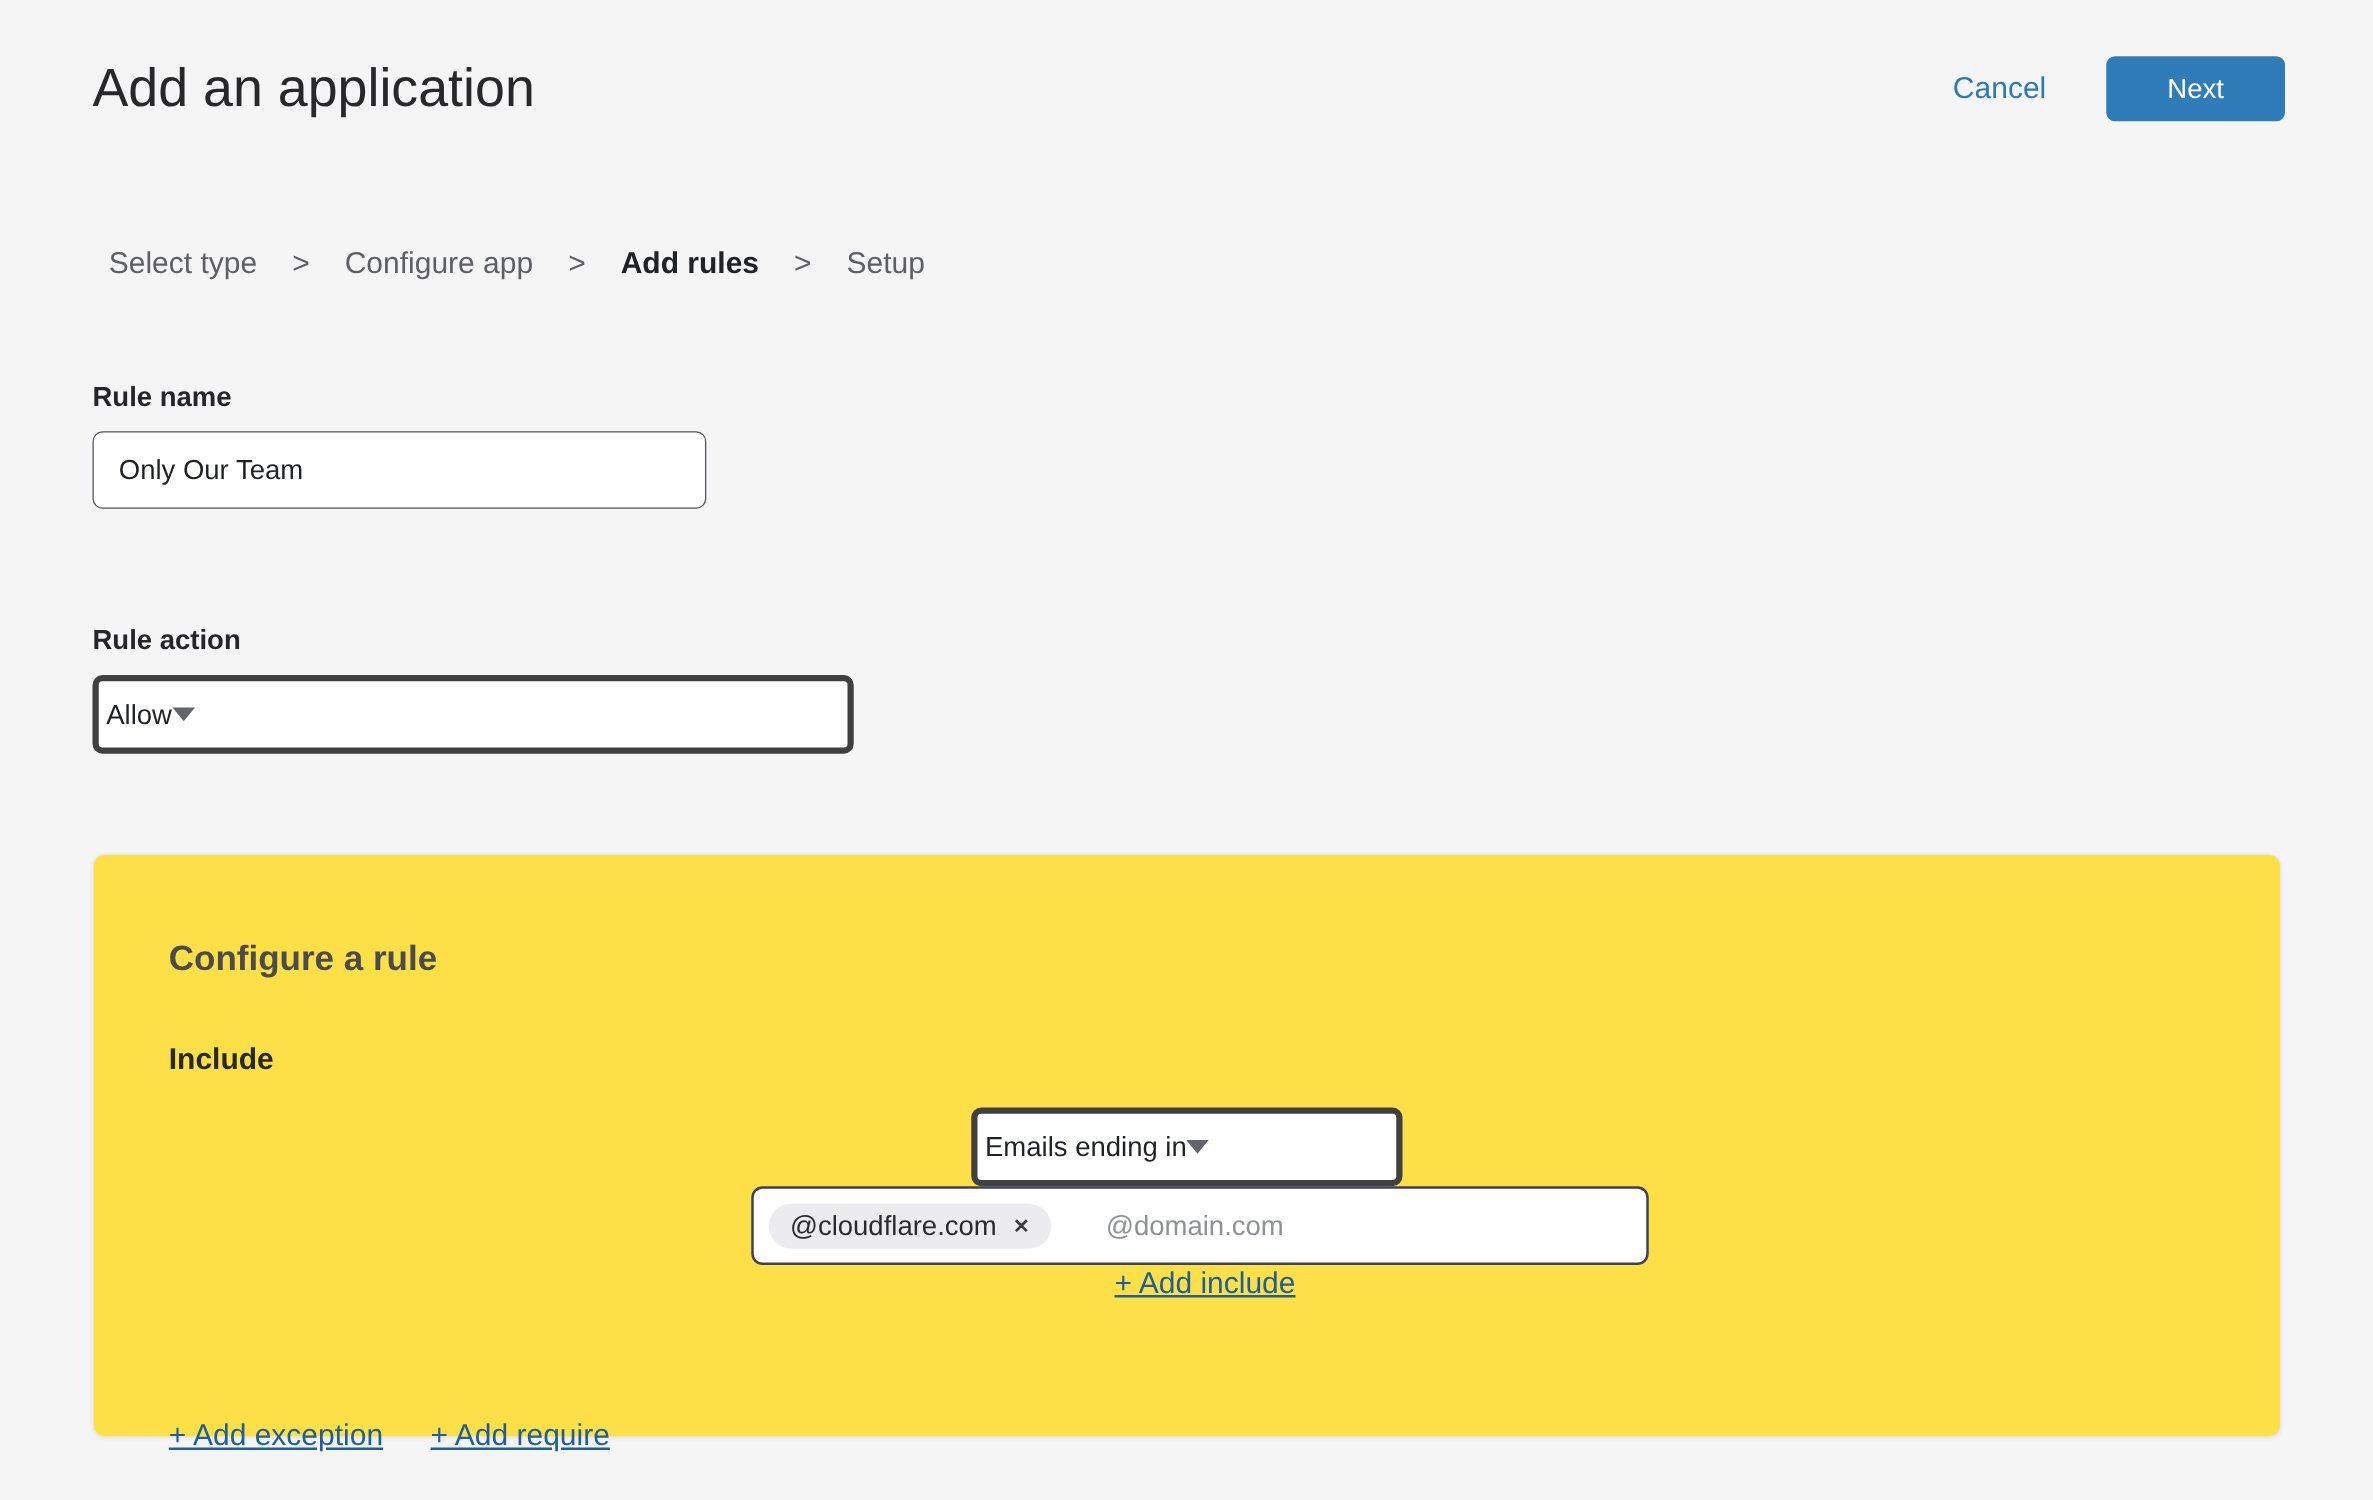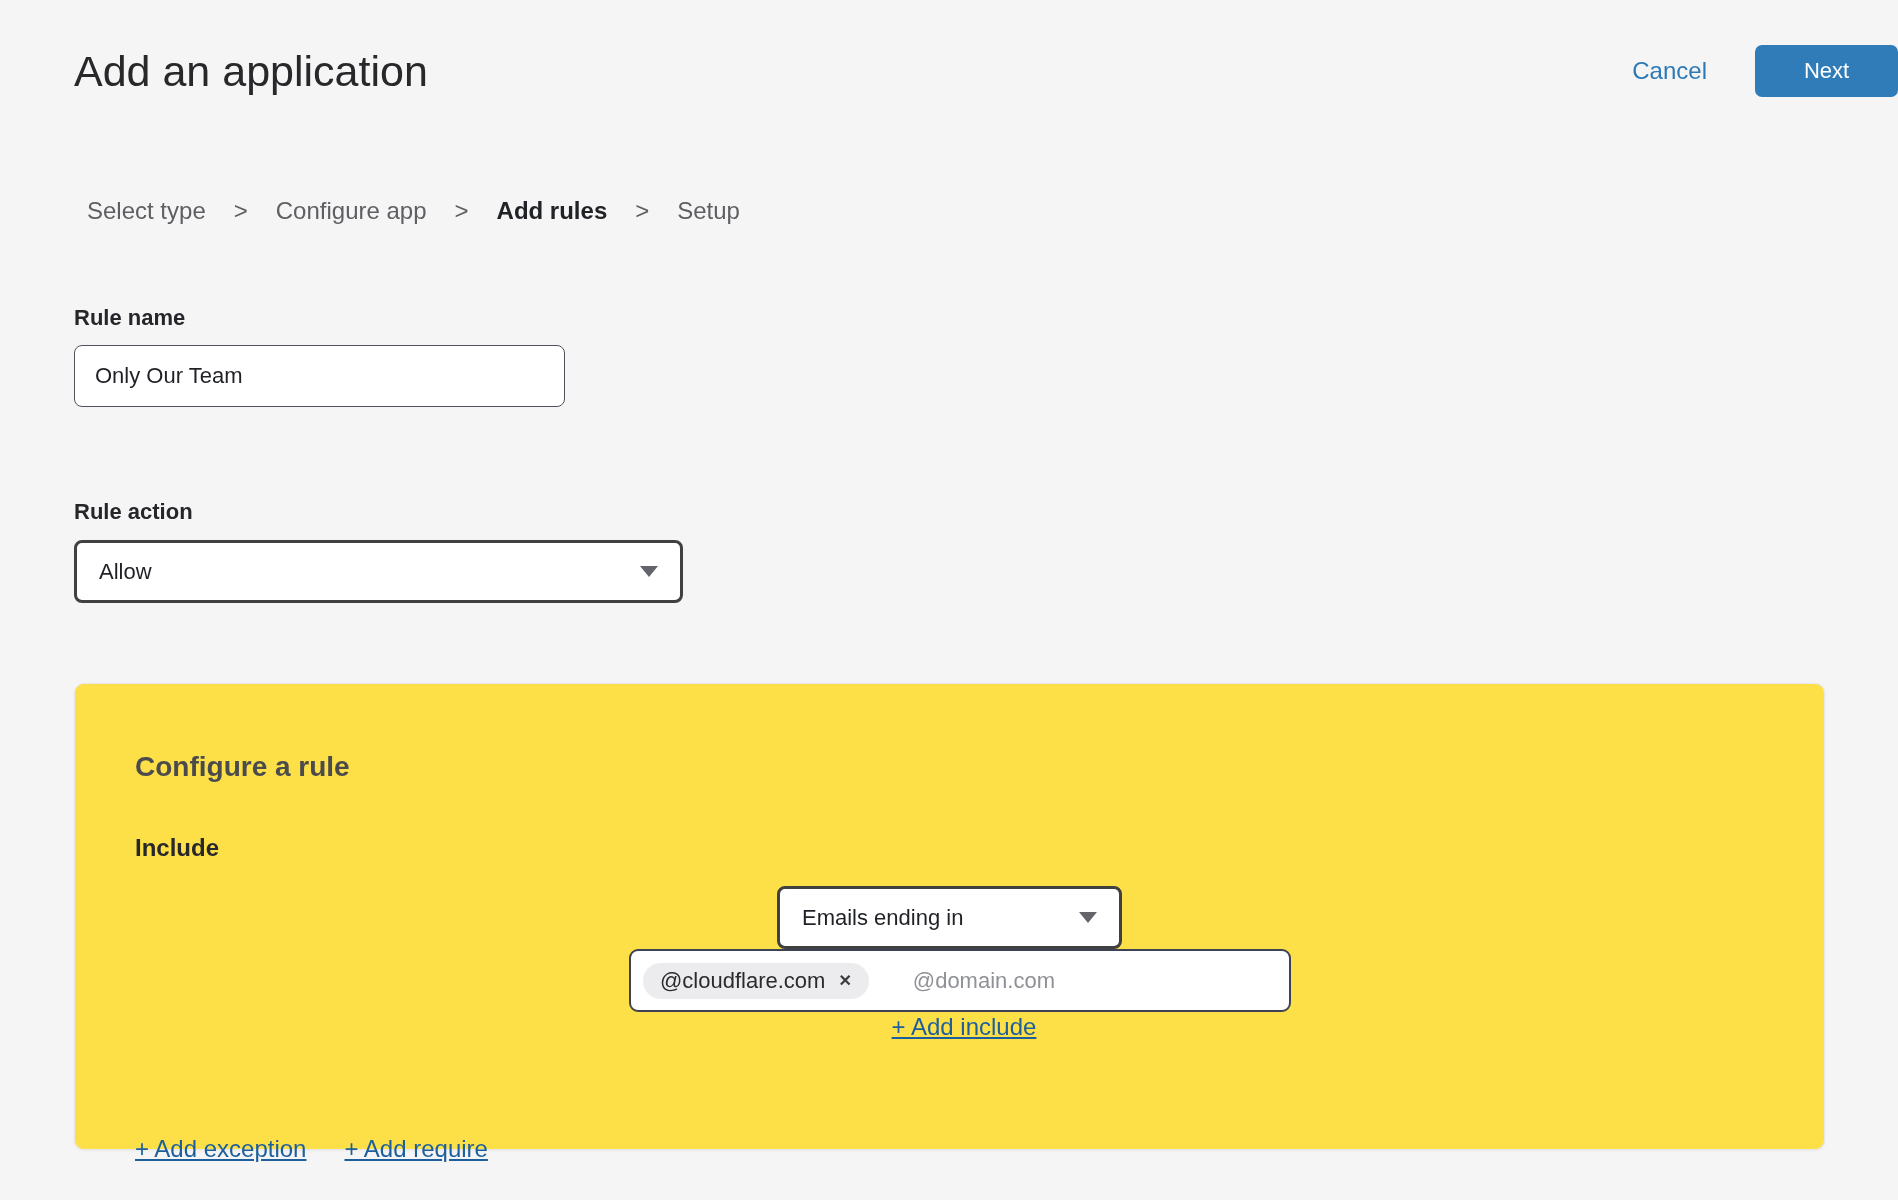--- a/index.html
+++ b/index.html
@@ -9,20 +9,21 @@
     height: 1200px;
     background: #f5f5f6;
     font-family: "Liberation Sans", sans-serif;
     color: #26262a;
   }
   .page { padding-left: 74px; width: 1898px; height: 1200px; overflow: hidden; }
 
   
   .header {
     padding-top: 44px;
+    padding-right: 70px;
     display: flex;
     justify-content: space-between;
     align-items: center;
   }
   .page-title {
     margin: 0;
     font-size: 43px;
     line-height: 54px;
     font-weight: 300;
     color: #28282b;
@@ -81,26 +82,25 @@
     font-size: 22px;
     font-family: "Liberation Sans", sans-serif;
     color: #1f2126;
   }
   .field-label.action { margin-top: 91px; }
   .select-box {
     margin-top: 14px;
     width: 609px;
     height: 63px;
     background: #ffffff;
-    border: 3px solid #404040;
+    border: 5px solid #404040;
     border-radius: 8px;
     display: flex;
     align-items: center;
-    justify-content: space-between;
-    padding: 0 22px;
+    padding: 0 6px;
     font-size: 22px;
     color: #1f2126;
     cursor: pointer;
   }
   .caret-down {
     width: 0; height: 0;
     border-left: 9px solid transparent;
     border-right: 9px solid transparent;
     border-top: 11px solid #63656b;
   }
@@ -137,21 +137,21 @@
     align-items: center;
     flex-direction: column;
   }
   .include-select {
     margin-top: 0;
     width: 345px;
     height: 63px;
   }
   .tag-input {
     margin-left: 21px;
-    width: 662px;
+    width: 718px;
     height: 63px;
     background: #ffffff;
     border: 2px solid #3f4254;
     border-radius: 9px;
     display: flex;
     align-items: center;
     padding: 10px 12px;
   }
   .tag-chip {
     height: 36px;

